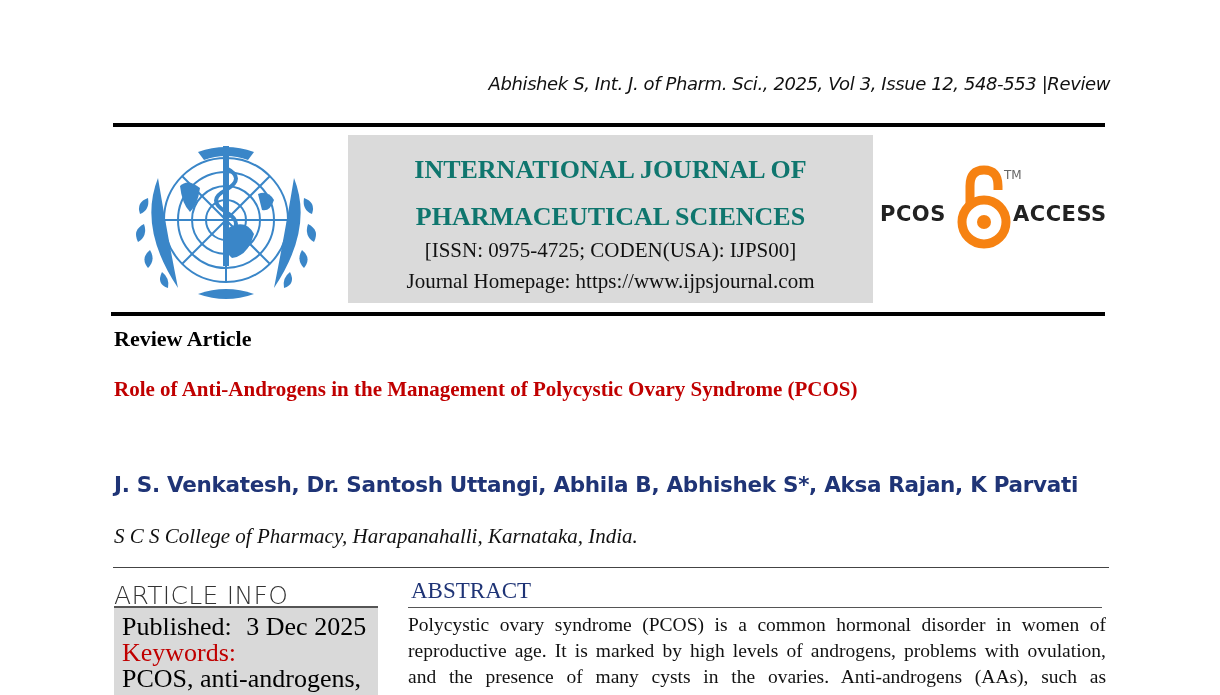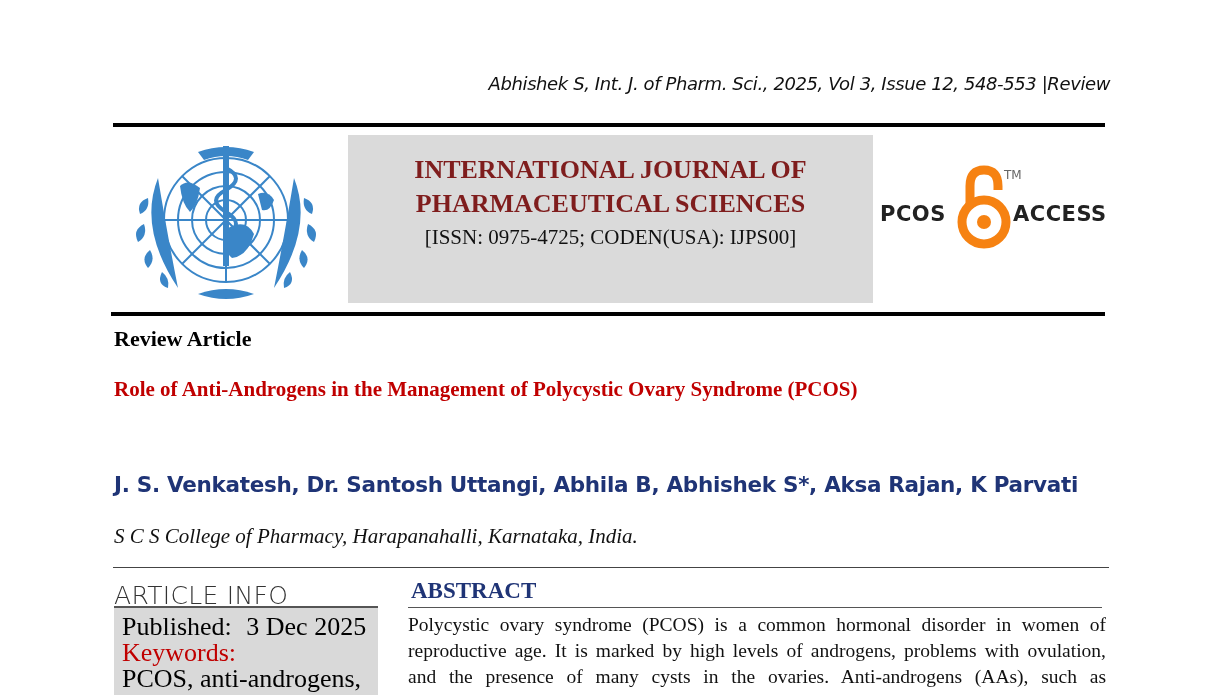--- a/index.html
+++ b/index.html
@@ -3,35 +3,35 @@
   <meta charset="utf-8">
   <style>
     html, body { margin: 0; padding: 0; background: #ffffff; }
     body { width: 1220px; height: 695px; position: relative; overflow: hidden; font-family: "Liberation Serif", serif; color: #000; }
     .abs { position: absolute; }
     .citation { left: 0; top: 73px; width: 1110px; text-align: right; font-family: "DejaVu Sans", sans-serif; font-style: italic; font-size: 18px; color: #111; letter-spacing: -0.4px; }
     .rule-top { left: 113px; top: 123px; width: 992px; height: 4px; background: #000; }
     .rule-bottom { left: 111px; top: 312px; width: 994px; height: 4px; background: #000; }
     .logo-left { left: 128px; top: 138px; width: 196px; height: 168px; }
     .journal-box { left: 348px; top: 135px; width: 525px; height: 168px; background: #dadada; text-align: center; }
-    .jtitle { margin-top: 18px; font-weight: bold; font-size: 26px; line-height: 34px; color: #7f1d1d; text-align: center; }
+    .jtitle { margin-top: 18px; font-weight: bold; font-size: 26px; line-height: 34px; color: #0f766e; text-align: center; }
     .jissn { font-size: 21px; line-height: 32px; color: #111; }
     .jhome { font-size: 21px; line-height: 30px; color: #111; }
     .oa-logo { left: 880px; top: 164px; width: 230px; height: 90px; }
     .oa-text { position: absolute; font-family: "DejaVu Sans", sans-serif; font-weight: bold; font-size: 21px; color: #222; top: 38px; letter-spacing: 0.5px; }
     .oa-tm { position: absolute; font-family: "DejaVu Sans", sans-serif; font-size: 12px; color: #666; left: 124px; top: 4px; }
     .article-type { left: 114px; top: 326px; font-weight: bold; font-size: 22px; }
     .article-title { left: 114px; top: 368px; width: 900px; font-weight: bold; font-size: 21px; line-height: 42px; color: #c00000; }
     .authors { left: 114px; top: 472px; font-family: "DejaVu Sans", sans-serif; font-weight: bold; font-size: 21.5px; color: #1f3476; letter-spacing: -0.3px; }
     .affil { left: 114px; top: 524px; font-style: italic; font-size: 21px; color: #111; }
     .rule-mid { left: 113px; top: 567px; width: 996px; height: 1px; background: #444; }
     .info-head { left: 114px; top: 581px; font-family: "DejaVu Sans", sans-serif; font-size: 25px; font-weight: 300; color: #333; letter-spacing: 0.3px; }
     .info-box { left: 114px; top: 606px; width: 264px; height: 95px; background: #d9d9d9; border-top: 2px solid #555; }
     .info-line { position: absolute; left: 8px; font-size: 26px; color: #000; }
-    .abs-head { left: 411px; top: 578px; font-weight: bold; font-size: 23px; color: #1f3476; }
+    .abs-head { left: 411px; top: 578px; font-weight: normal; font-size: 23px; color: #1f3476; }
     .abs-rule { left: 408px; top: 607px; width: 694px; height: 1px; background: #555; }
     .abs-text { left: 408px; top: 612px; width: 698px; font-size: 19.5px; line-height: 26px; text-align: justify; text-align-last: justify; color: #111; }
   </style>
 </head>
 <body>
 
 <div class="abs citation">Abhishek S, Int. J. of Pharm. Sci., 2025, Vol 3, Issue 12, 548-553 |Review</div>
 
 <div class="abs rule-top"></div>
 
@@ -66,22 +66,23 @@
       <path d="M180 86 Q192 92 186 104 Q176 98 180 86 Z"></path>
       <path d="M174 112 Q184 120 176 130 Q168 122 174 112 Z"></path>
       <path d="M162 134 Q168 146 156 150 Q154 140 162 134 Z"></path>
       <path d="M70 156 Q98 146 126 156 Q98 166 70 156 Z"></path>
     </g>
   </svg>
 </div>
 
 <div class="abs journal-box">
   <div class="jtitle">INTERNATIONAL JOURNAL OF</div>
-  <div class="jtitle" style="margin-top:0">PHARMACEUTICAL SCIENCES</div>
+  <div class="jtitle" style="margin-top:13px">PHARMACEUTICAL SCIENCES</div>
   <div class="jissn">[ISSN: 0975-4725; CODEN(USA): IJPS00]</div>
+  <div class="jhome">Journal Homepage: https://www.ijpsjournal.com</div>
 </div>
 
 <div class="abs oa-logo">
   <span class="oa-text" style="left:0">PCOS</span>
   <svg style="position:absolute;left:74px;top:0" width="60" height="90" viewBox="0 0 60 90">
     <path d="M16 42 L16 22 Q16 6 30 6 Q44 6 44 22 L44 26" fill="none" stroke="#f68212" stroke-width="9"></path>
     <circle cx="30" cy="58" r="22" fill="none" stroke="#f68212" stroke-width="9"></circle>
     <circle cx="30" cy="58" r="7" fill="#f68212"></circle>
   </svg>
   <span class="oa-tm">TM</span>

